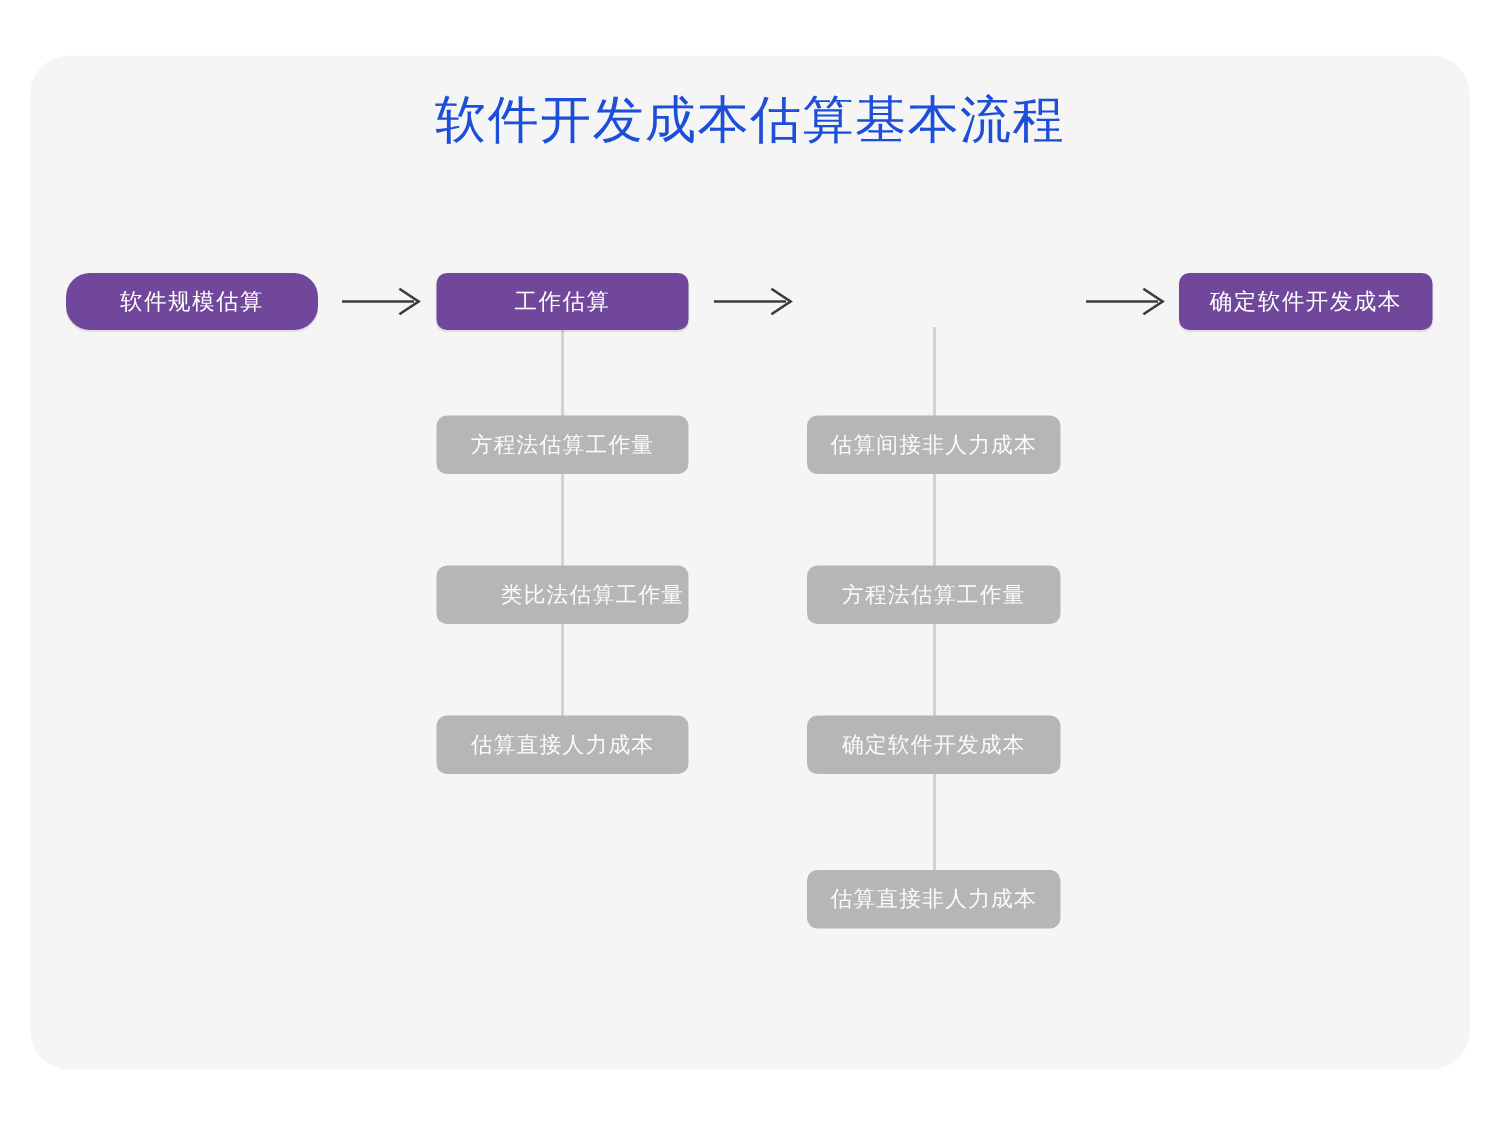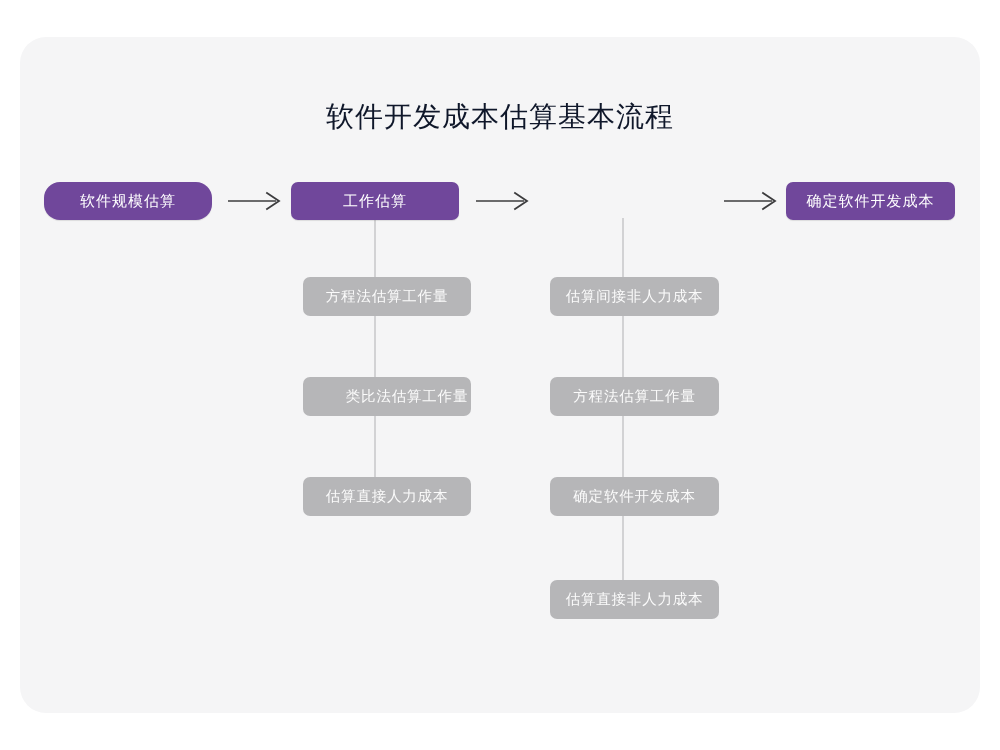--- a/index.html
+++ b/index.html
@@ -27,27 +27,26 @@
     height: 676px;
     background: #f5f5f6;
     border-radius: 26px;
   }
   .title {
     position: absolute;
     left: 0;
     top: 60px;
     width: 100%;
     text-align: center;
-    font-size: 28px;
+    font-size: 34px;
     line-height: 40px;
-    color: #0f172a;
+    color: #1d4ed8;
     letter-spacing: 1px;
     font-weight: 400;
     white-space: nowrap;
-    margin-top: 37px;
   }
   
   .vline {
     position: absolute;
     width: 2px;
     background: #d2d2d4;
   }
   
   .arrow {
     position: absolute;
@@ -72,21 +71,20 @@
     font-size: 15px;
     letter-spacing: 1px;
     box-shadow: 0 1px 1px rgba(0,0,0,0.10);
   }
   .node-sub {
     background: #b6b6b8;
     height: 39px;
     font-size: 14.5px;
     letter-spacing: 0.8px;
     color: #fbfbfb;
-    margin-left: 12px;
   }
 </style>
 </head>
 <body>
 
 <div class="canvas">
   <div class="card"></div>
 
   <div class="title">软件开发成本估算基本流程</div>
 

